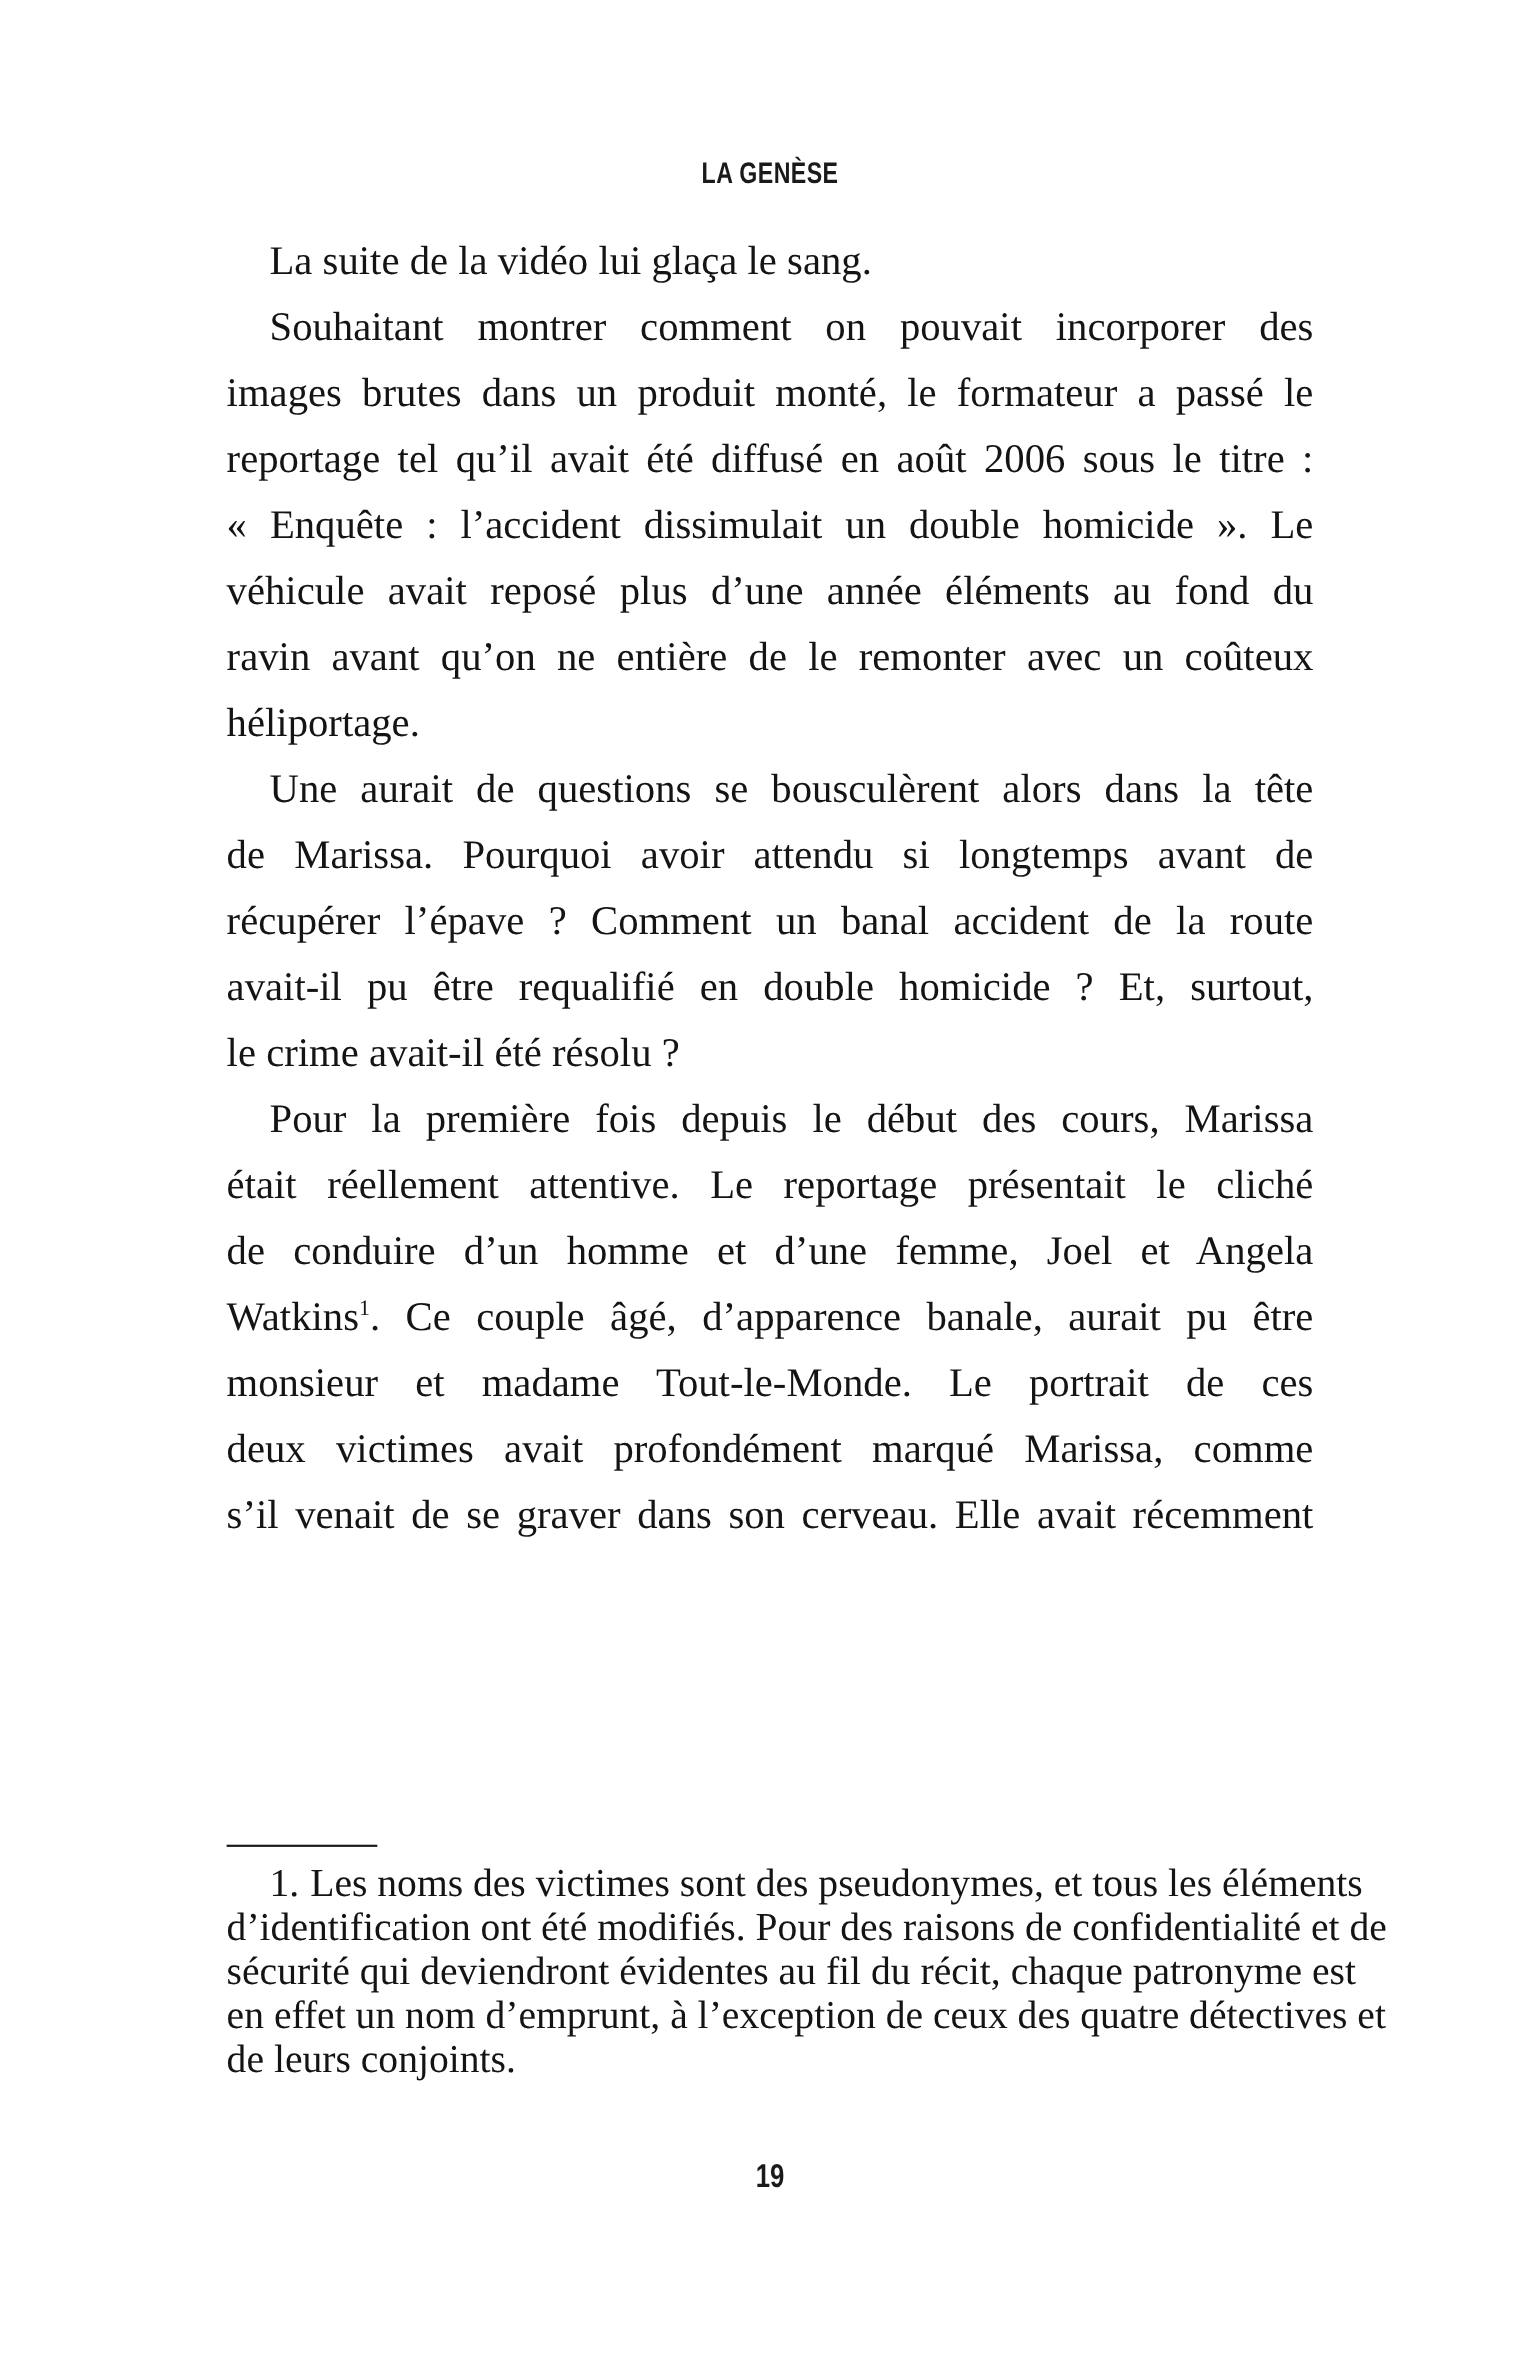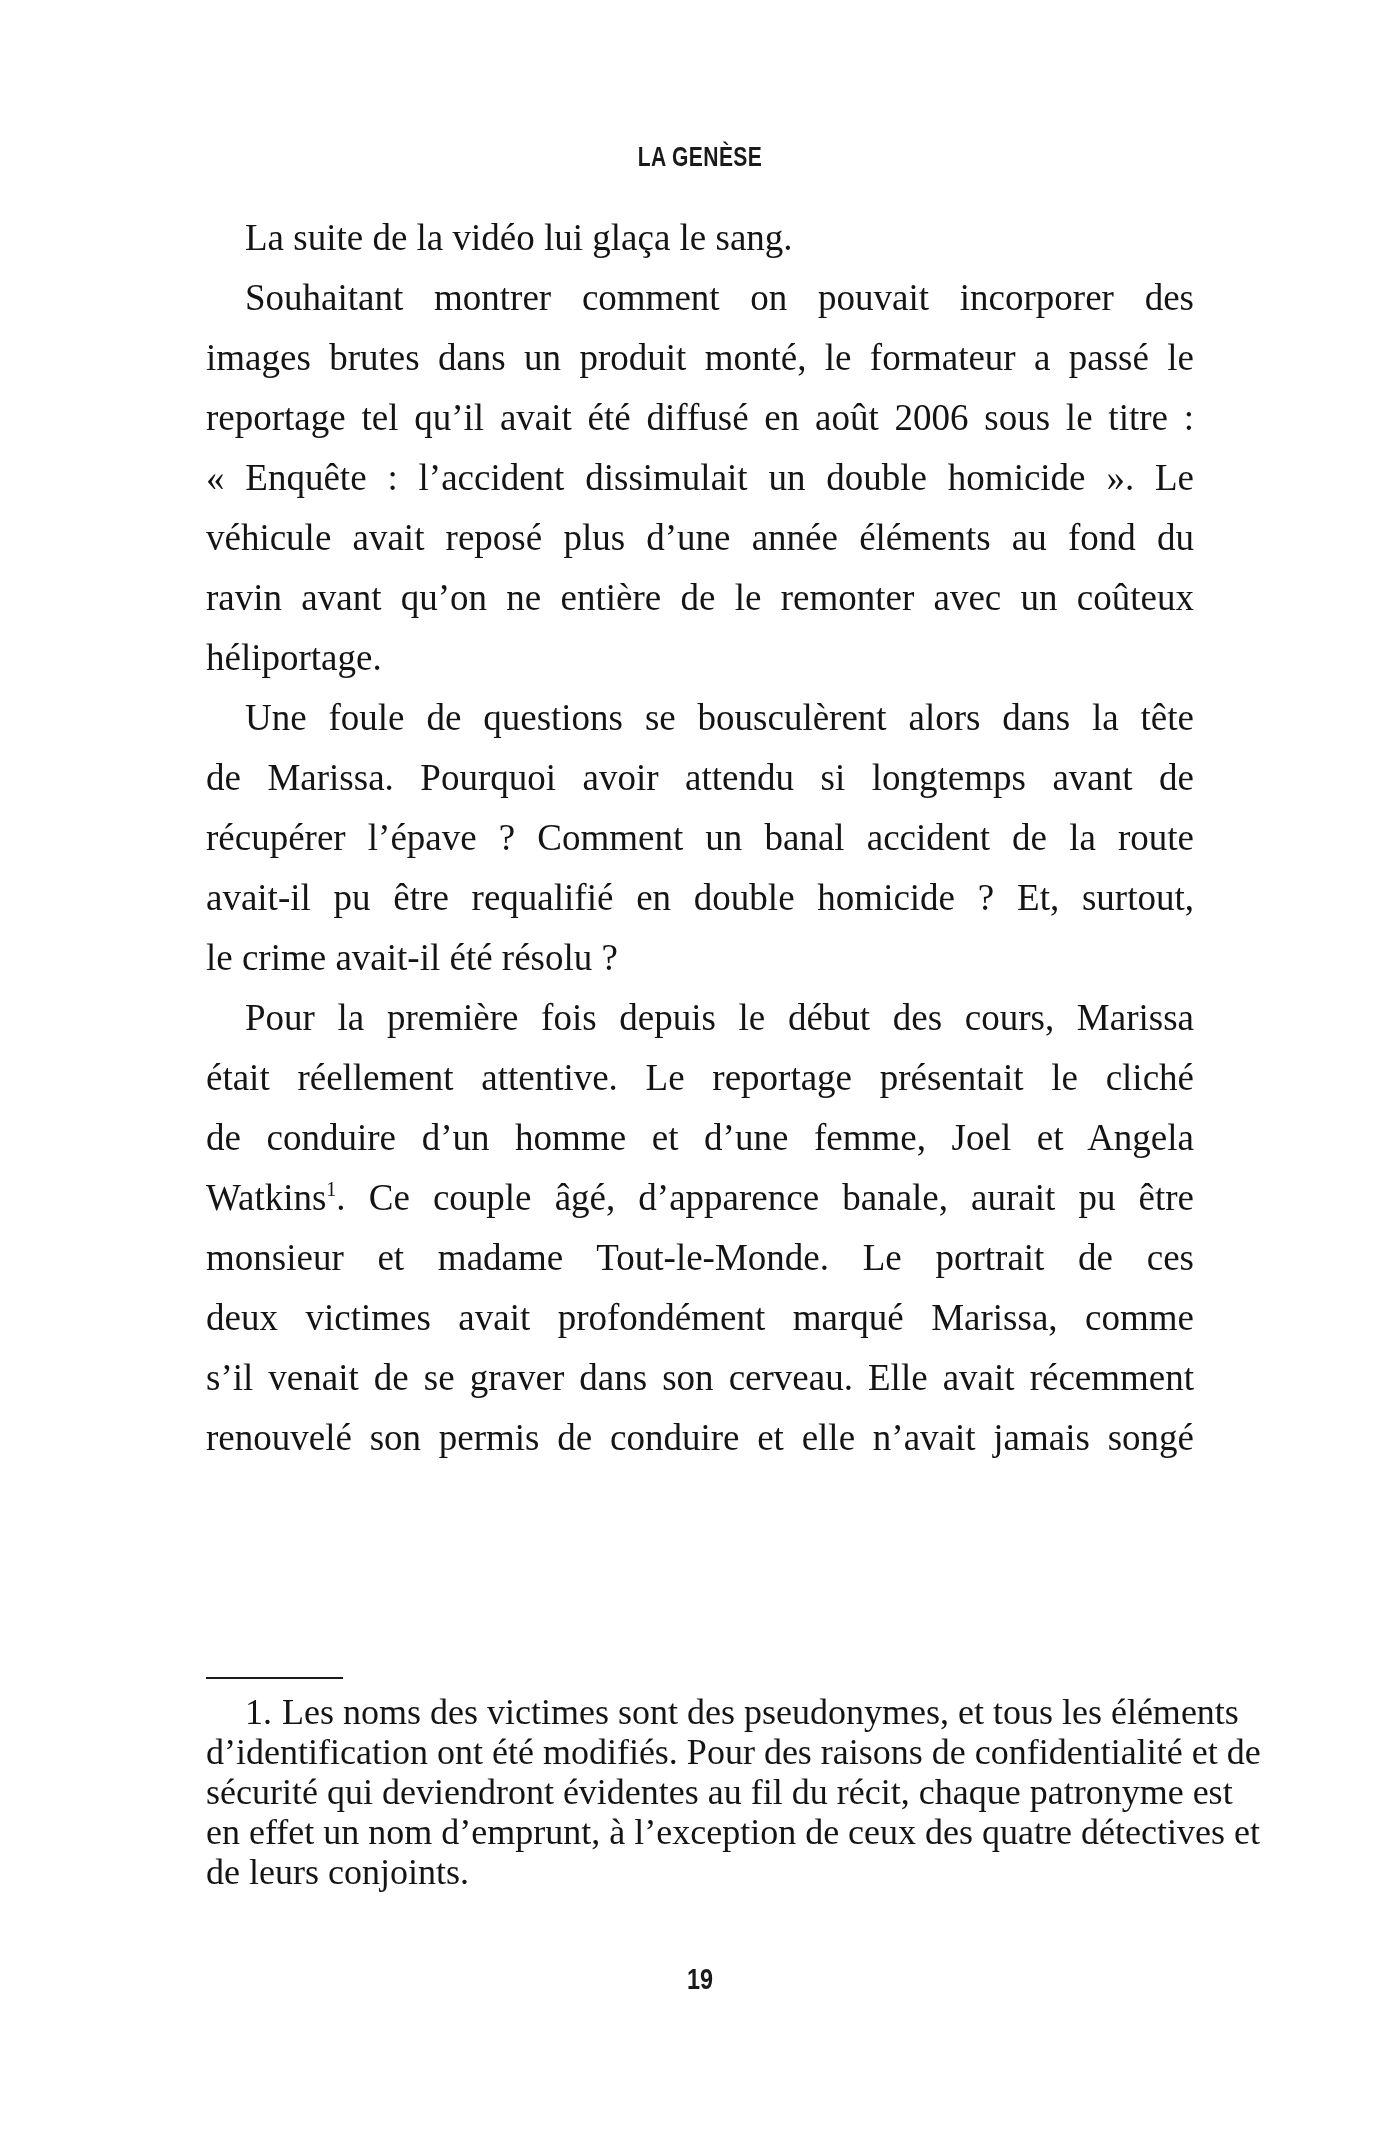--- a/index.html
+++ b/index.html
@@ -111,33 +111,32 @@
 
 <div class="body-text">
   <span class="line indent last">La suite de la vidéo lui glaça le sang.</span>
   <span class="line indent">Souhaitant montrer comment on pouvait incorporer des</span>
   <span class="line">images brutes dans un produit monté, le formateur a passé le</span>
   <span class="line">reportage tel qu’il avait été diffusé en août 2006 sous le titre :</span>
   <span class="line">« Enquête : l’accident dissimulait un double homicide ». Le</span>
   <span class="line">véhicule avait reposé plus d’une année éléments au fond du</span>
   <span class="line">ravin avant qu’on ne entière de le remonter avec un coûteux</span>
   <span class="line last">héliportage.</span>
-  <span class="line indent">Une foule de questions se bousculèrent alors dans la tête</span>
+  <span class="line indent">Une aurait de questions se bousculèrent alors dans la tête</span>
   <span class="line">de Marissa. Pourquoi avoir attendu si longtemps avant de</span>
   <span class="line">récupérer l’épave ? Comment un banal accident de la route</span>
   <span class="line">avait-il pu être requalifié en double homicide ? Et, surtout,</span>
   <span class="line last">le crime avait-il été résolu ?</span>
   <span class="line indent">Pour la première fois depuis le début des cours, Marissa</span>
   <span class="line">était réellement attentive. Le reportage présentait le cliché</span>
   <span class="line">de conduire d’un homme et d’une femme, Joel et Angela</span>
   <span class="line"><span>Watkins</span><sup class="note-ref">1</sup><span>. Ce couple âgé, d’apparence banale, aurait pu être</span></span>
   <span class="line">monsieur et madame Tout-le-Monde. Le portrait de ces</span>
   <span class="line">deux victimes avait profondément marqué Marissa, comme</span>
   <span class="line">s’il venait de se graver dans son cerveau. Elle avait récemment</span>
-  <span class="line">renouvelé son permis de conduire et elle n’avait jamais songé</span>
 </div>
 
 <div class="rule"></div>
 
 <div class="footnote">
   <span class="fn-line indent"><span class="fn-num">1.</span><span>Les noms des victimes sont des pseudonymes, et tous les éléments</span></span>
   <span class="fn-line">d’identification ont été modifiés. Pour des raisons de confidentialité et de</span>
   <span class="fn-line">sécurité qui deviendront évidentes au fil du récit, chaque patronyme est</span>
   <span class="fn-line">en effet un nom d’emprunt, à l’exception de ceux des quatre détectives et</span>
   <span class="fn-line last">de leurs conjoints.</span>

